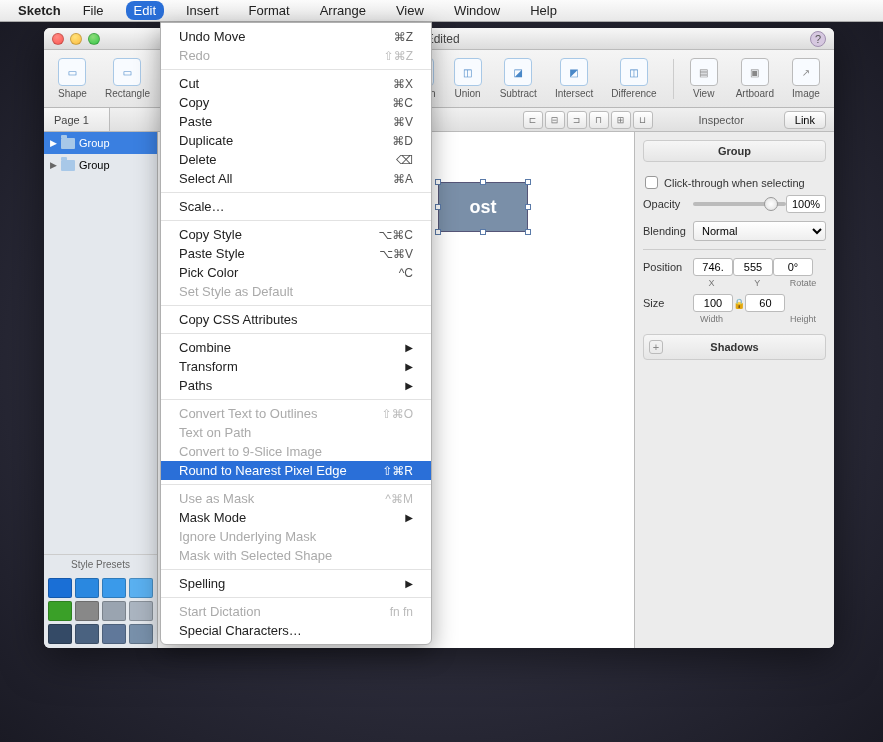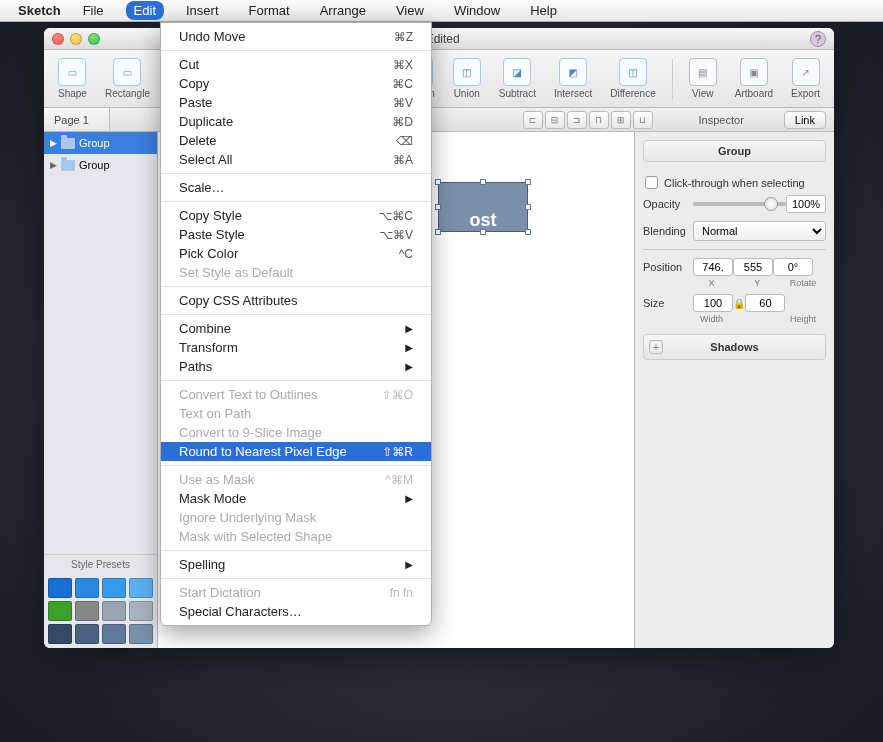--- a/index.html
+++ b/index.html
@@ -49,21 +49,21 @@
 .layer-row .tri { font-size: 9px; color: #666; }
 .layer-row.selected .tri { color: #fff; }
 .layer-row .folder { width: 14px; height: 11px; background: #a8c8e8; border-radius: 1px; position: relative; }
 .layer-row .folder::before { content: ''; position: absolute; top: -3px; left: 0; width: 6px; height: 3px; background: #a8c8e8; border-radius: 1px 1px 0 0; }
 
 .style-presets-label { font-size: 10px; color: #666; text-align: center; padding: 4px 12px; border-top: 1px solid #ccc; }
 .style-grid { display: grid; grid-template-columns: repeat(4, 1fr); gap: 3px; padding: 4px; }
 .style-grid .sw { width: 24px; height: 20px; border-radius: 2px; border: 1px solid rgba(0,0,0,0.2); }
 
 .canvas { flex: 1; background: #fff; position: relative; }
-.canvas-obj { position: absolute; top: 50px; left: 280px; width: 90px; height: 50px; background: #7a8fa8; border: 1px solid #557; display: flex; align-items: flex-end; justify-content: center; color: #fff; font-weight: bold; font-size: 18px; }
+.canvas-obj { position: absolute; top: 50px; left: 280px; width: 90px; height: 50px; background: #7a8fa8; border: 1px solid #557; display: flex; align-items: center; justify-content: center; color: #fff; font-weight: bold; font-size: 18px; }
 .canvas-obj .handle { position: absolute; width: 6px; height: 6px; background: #fff; border: 1px solid #5a7aa8; }
 .h-tl { top: -4px; left: -4px; } .h-tr { top: -4px; right: -4px; } .h-bl { bottom: -4px; left: -4px; } .h-br { bottom: -4px; right: -4px; }
 .h-tm { top: -4px; left: 50%; margin-left: -3px; } .h-bm { bottom: -4px; left: 50%; margin-left: -3px; }
 .h-ml { top: 50%; left: -4px; margin-top: -3px; } .h-mr { top: 50%; right: -4px; margin-top: -3px; }
 
 .inspector { width: 200px; background: #ececec; border-left: 1px solid #bbb; padding: 8px; font-size: 11px; color: #333; }
 .insp-section-title { text-align: center; font-weight: bold; padding: 4px 0; background: linear-gradient(#f6f6f6,#e6e6e6); border: 1px solid #ccc; border-radius: 4px; margin-bottom: 8px; }
 .insp-row { display: flex; align-items: center; margin-bottom: 8px; gap: 0; }
 .insp-row label { width: 50px; }
 .insp-row input[type=text] { width: 40px; padding: 2px 4px; border: 1px solid #bbb; border-radius: 3px; font-size: 11px; text-align: center; background: #fff; }
@@ -103,20 +103,24 @@
   <span class="menu-item">View</span>
   <span class="menu-item">Window</span>
   <span class="menu-item">Help</span>
 </div>
 
 <div class="dropdown" id="dropdown">
     <div class="dd-item">
       <span>Undo Move</span>
       <span class="shortcut">⌘Z</span>
     </div>
+    <div class="dd-item disabled">
+      <span>Redo</span>
+      <span class="shortcut">⇧⌘Z</span>
+    </div>
     <div class="dd-sep"></div>
     <div class="dd-item">
       <span>Cut</span>
       <span class="shortcut">⌘X</span>
     </div>
     <div class="dd-item">
       <span>Copy</span>
       <span class="shortcut">⌘C</span>
     </div>
     <div class="dd-item">
@@ -266,21 +270,21 @@
     <div class="tool">
         <div class="ic grey">▤</div>
         <span>View</span>
       </div>
     <div class="tool">
         <div class="ic grey">▣</div>
         <span>Artboard</span>
       </div>
     <div class="tool">
         <div class="ic grey">↗</div>
-        <span>Export</span>
+        <span>Image</span>
       </div>
   </div>
 
   <div class="pagebar">
     <div class="page-tab">Page 1</div>
     <div class="pagebar-spacer"></div>
     <div class="align-tools">
       <div class="ab">⊏</div>
       <div class="ab">⊟</div>
       <div class="ab">⊐</div>

